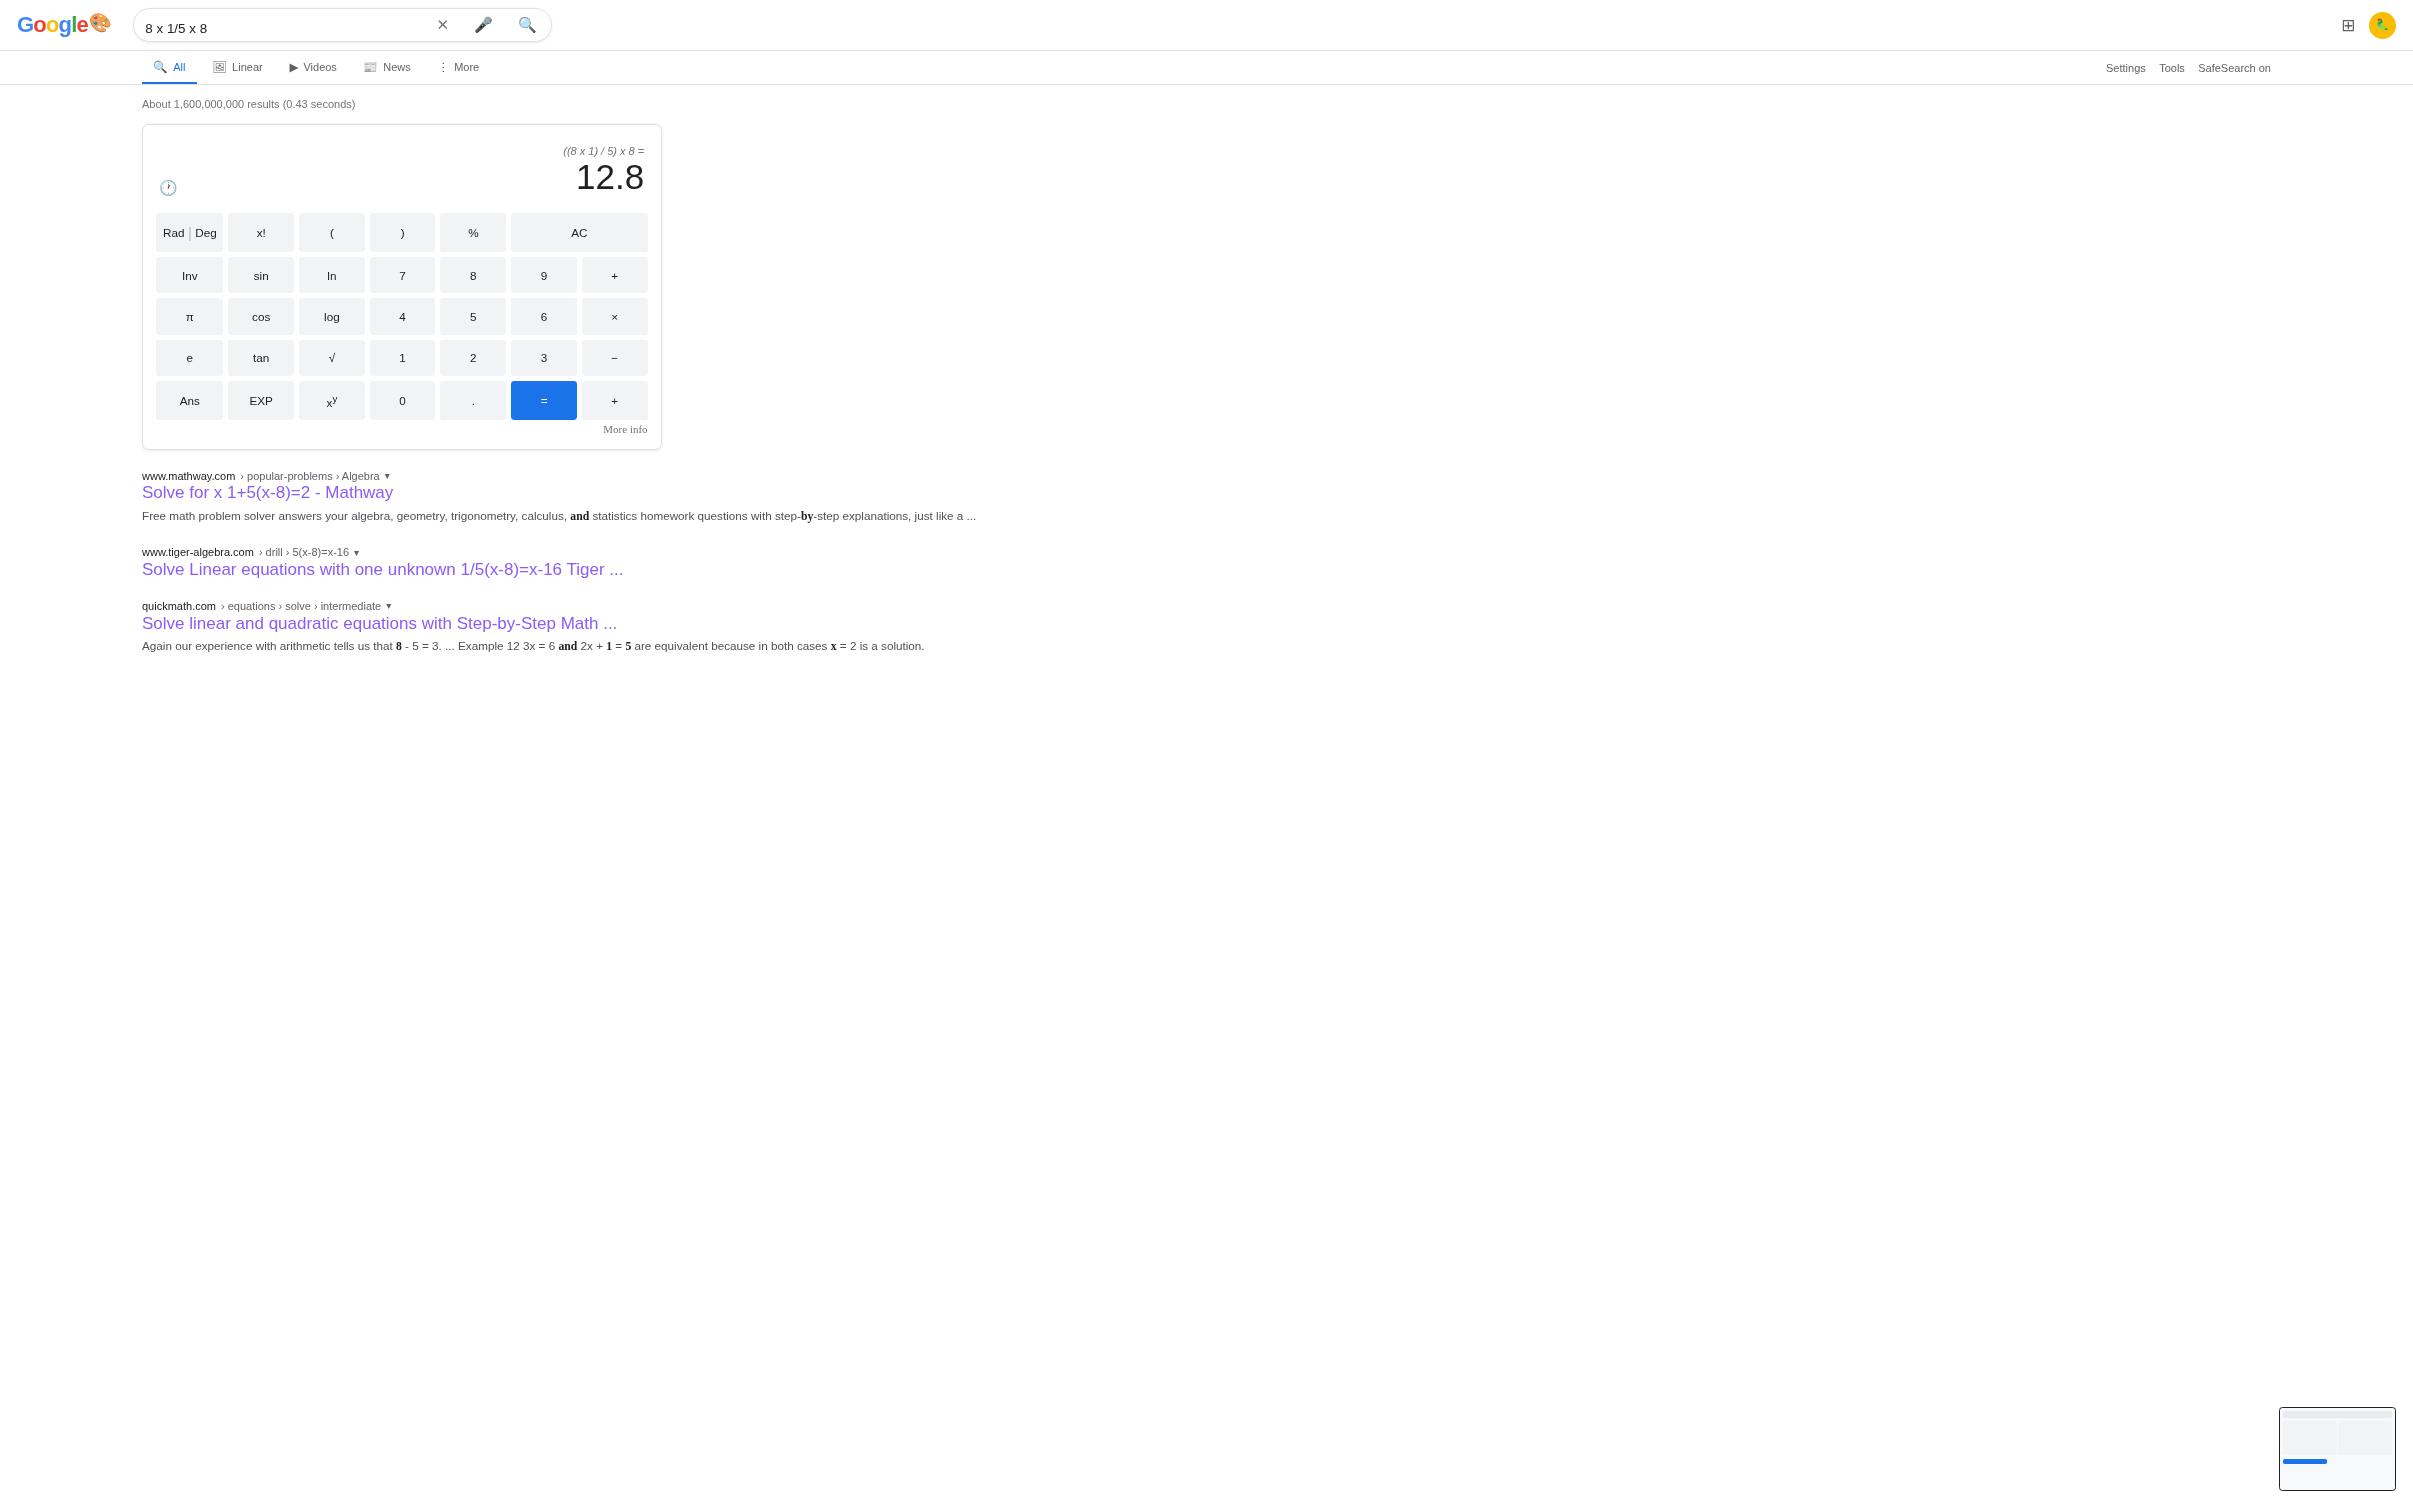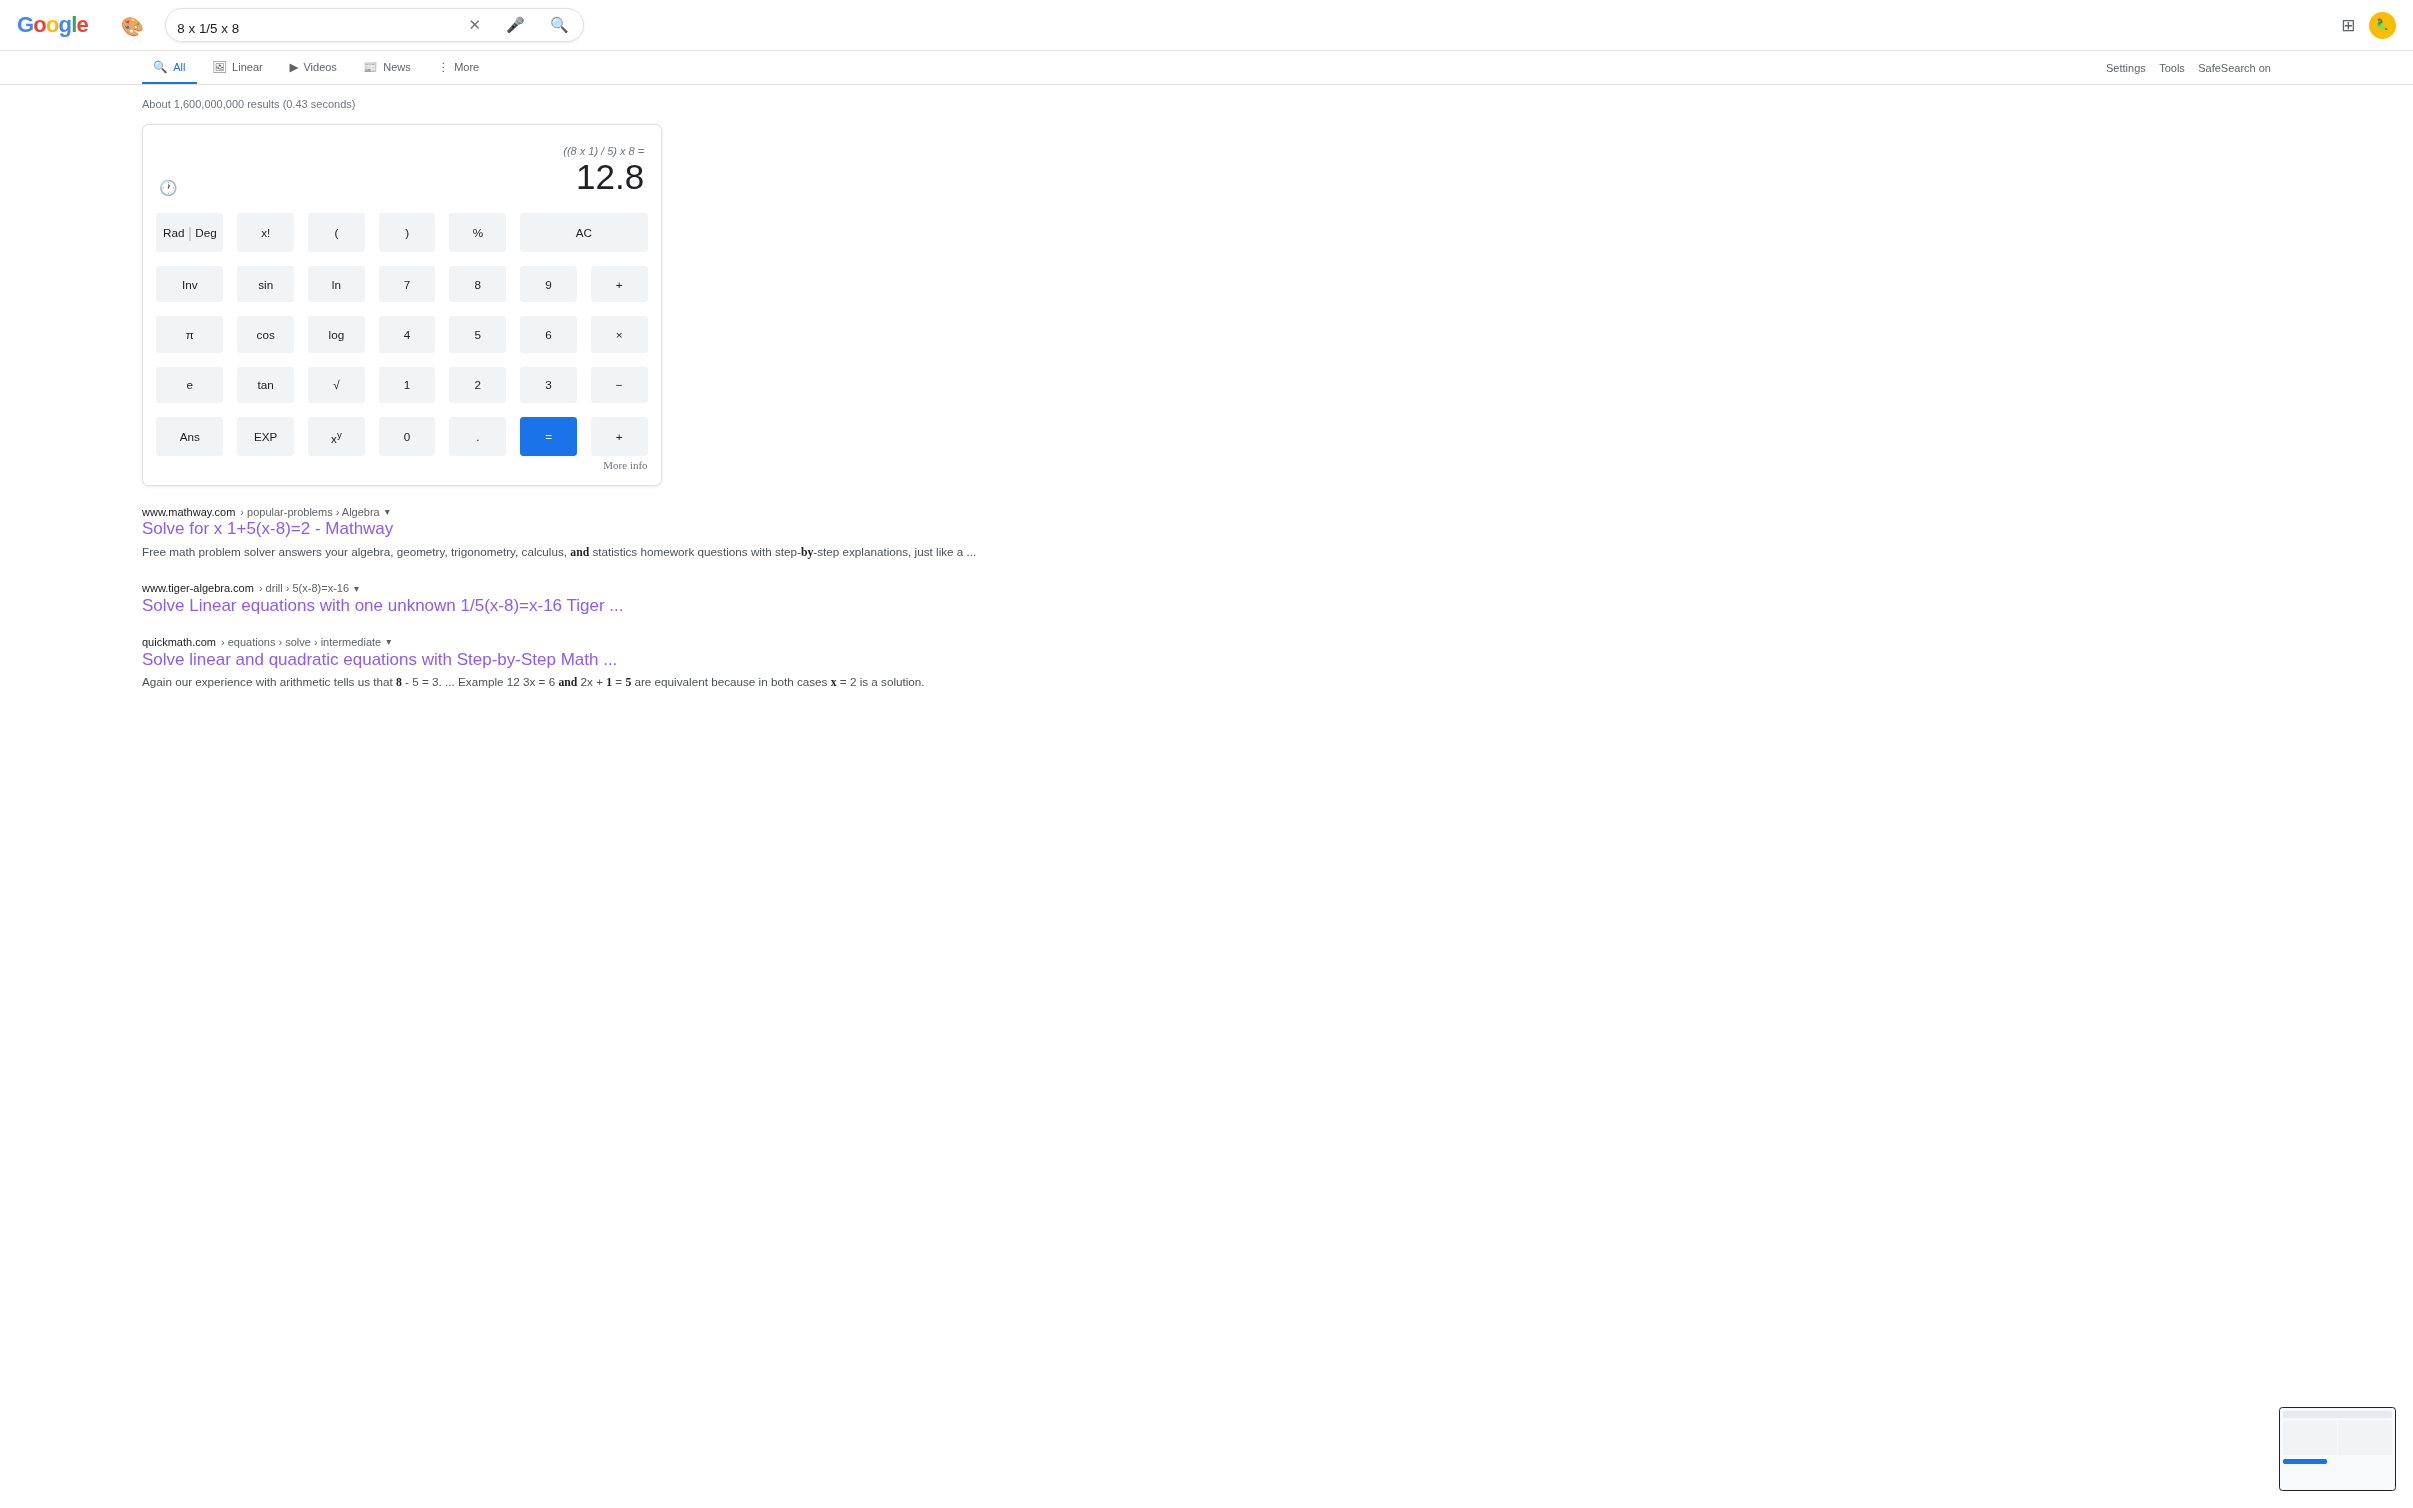--- a/index.html
+++ b/index.html
@@ -8,24 +8,23 @@
     
     #header {
       display: flex;
       align-items: center;
       padding: 8.4px 17px;
       border-bottom: 0.8px solid #e0e0e0;
       gap: 13.4px;
     }
     #logo-area {
       display: flex;
-      align-items: flex-end;
+      align-items: flex-start;
       margin-right: 6.7px;
       flex-shrink: 0;
-      gap: 32px;
     }
     #logo-text {
       font-size: 22px;
       font-weight: bold;
       letter-spacing: -0.8px;
     }
     .logo-g { color: #4285F4; }
     .logo-o1 { color: #EA4335; }
     .logo-o2 { color: #FBBC05; }
     .logo-g2 { color: #4285F4; }
@@ -171,21 +170,21 @@
     }
     #calc-result {
       font-size: 35px;
       font-weight: 300;
       color: #202124;
     }
 
     #calc-buttons {
       display: grid;
       grid-template-columns: repeat(7, 1fr);
-      gap: 14px;
+      gap: 5px;
     }
     .calc-btn {
       background: #f1f3f4;
       border: none;
       border-radius: 3.4px;
       padding: 11.7px 6.7px;
       font-size: 11.7px;
       color: #202124;
       cursor: pointer;
       text-align: center;

